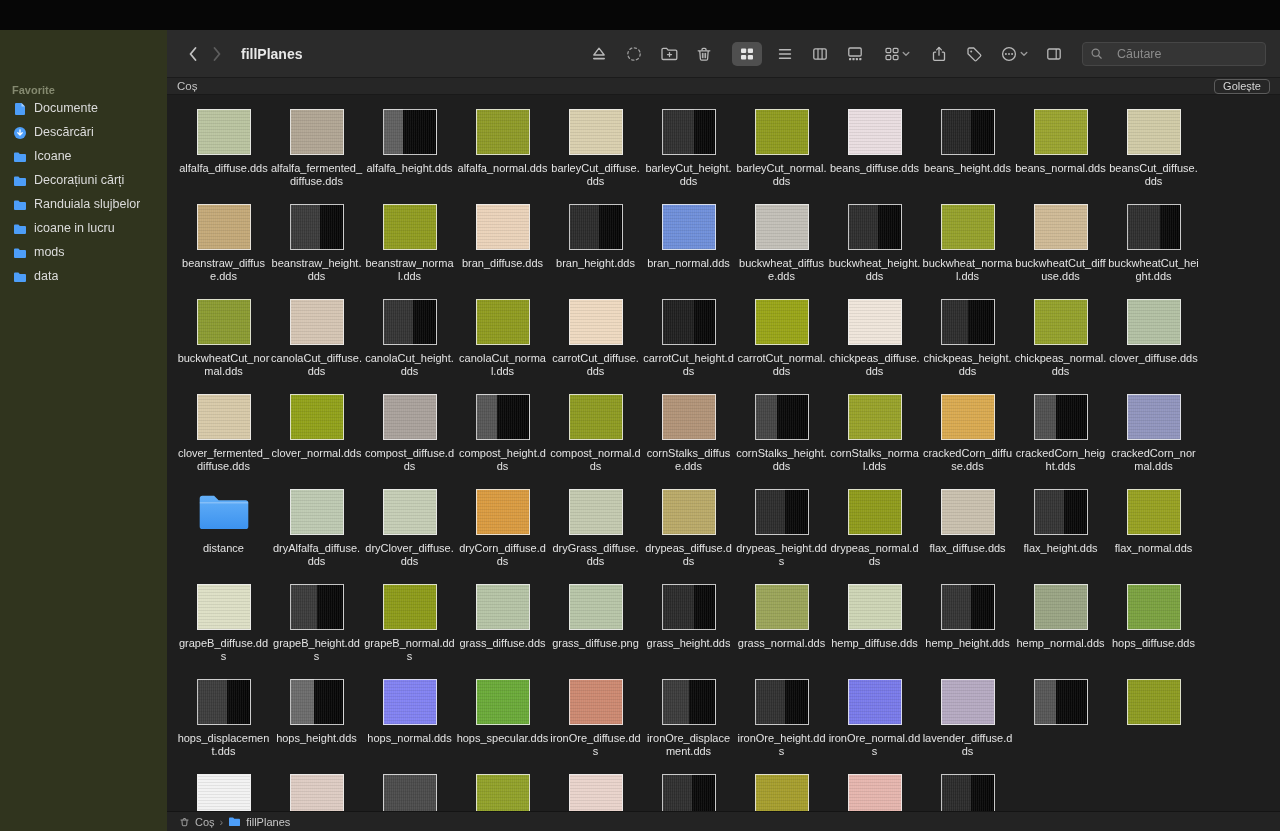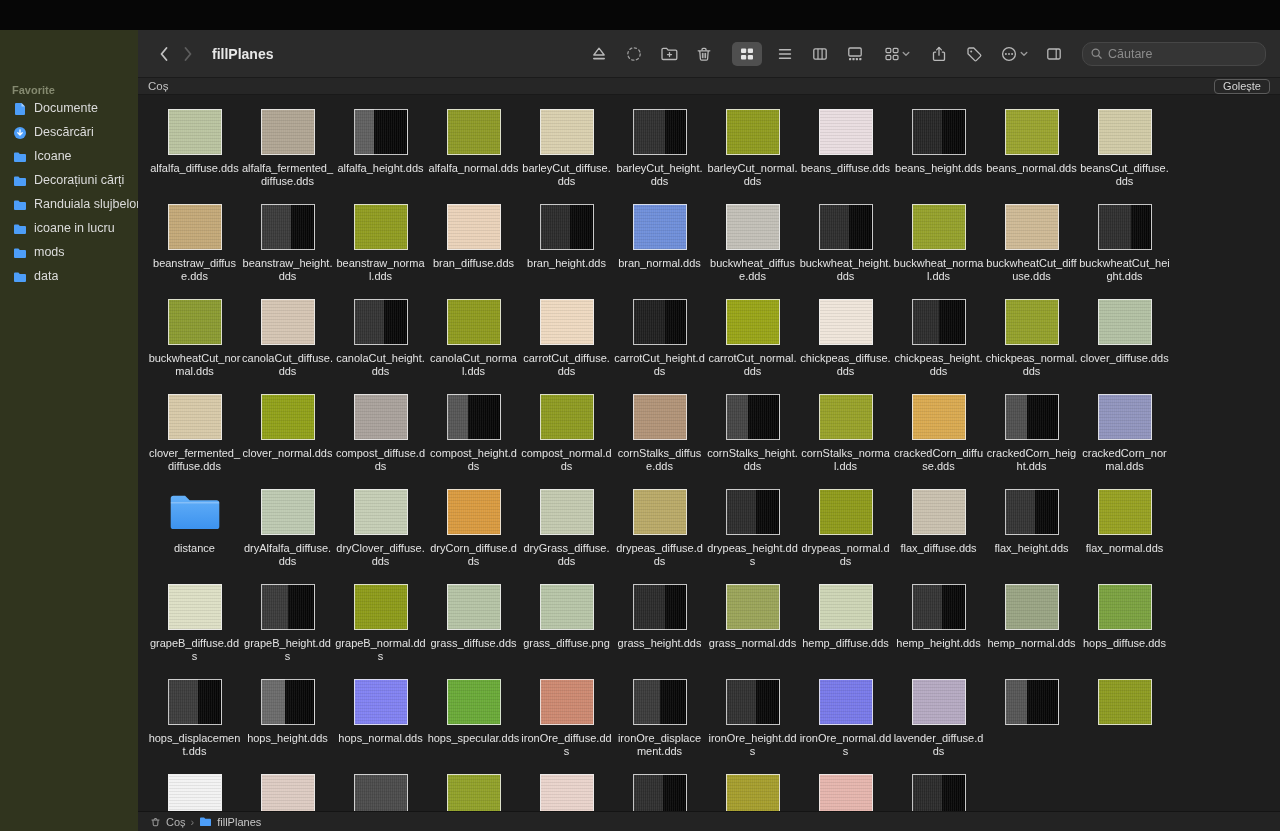--- a/index.html
+++ b/index.html
@@ -2,21 +2,21 @@
 <html><head>
 <meta charset="utf-8">
 <style>
   * { box-sizing: border-box; margin: 0; padding: 0; }
   html,body { width:1280px; height:831px; overflow:hidden; background:#141414;
               font-family:"Liberation Sans", sans-serif; }
   .menubar { height:30px; background:#060606; }
   .app { display:flex; height:801px; }
 
   
-  .sidebar { width:138px; flex:none; background:#30341e; padding-top:50px; }
+  .sidebar { width:167px; flex:none; background:#30341e; padding-top:50px; }
   .sb-section { font-size:11px; font-weight:bold; color:#84896f; padding:4px 0 5px 12px; }
   .sb-item { display:flex; align-items:flex-start; gap:7px; height:24px; padding-left:12px;
              font-size:12.5px; color:#dcdcdc; border-radius:5px; cursor:default; }
   .sb-icon { width:15px; height:15px; display:flex; align-items:center; justify-content:center; flex:none; }
   .sb-label { white-space:nowrap; overflow:hidden; }
 
   
   .main { flex:1; display:flex; flex-direction:column; min-width:0; }
 
   .toolbar { height:48px; flex:none; background:#2b2b2b; border-bottom:1px solid #1b1b1b;
@@ -25,22 +25,22 @@
           justify-content:center; flex:none; }
   .tbtn.sel { background:#4f4f4f; width:30px; }
   .tb-title { font-size:14px; font-weight:bold; color:#e8e8e8; margin-left:12px; }
   .tb-spacer { flex:1; }
   .tgroup { display:flex; align-items:center; gap:11px; }
   .mlg { margin-left:16px; }
   .mmd { margin-left:13px; }
   .chev { margin-left:2px; }
 
   .searchbox { margin-left:16px; width:184px; height:24px; background:#353535;
-               border:1px solid #464646; border-radius:10px; display:flex; align-items:center;
-               padding:0 7px; gap:5px; }
+               border:1px solid #464646; border-radius:4px; display:flex; align-items:center;
+               padding:0 7px; gap:14px; }
   .searchbox input { flex:1; min-width:0; background:transparent; border:none; outline:none;
                      color:#ddd; font-size:12.5px; font-family:"Liberation Sans", sans-serif; }
   .searchbox input::placeholder { color:#8b8b8b; }
 
   .trashbar { height:17px; flex:none; background:#262626; border-bottom:1px solid #191919;
               display:flex; align-items:center; justify-content:space-between; padding:0 10px; }
   .trashbar .loc { font-size:11.5px; color:#c3c3c3; }
   .emptybtn { font-size:11px; color:#d6d6d6; background:transparent; border:1px solid #5c5c5c;
               border-radius:4px; padding:0px 8px; line-height:13px; height:15px;
               font-family:"Liberation Sans", sans-serif; }

